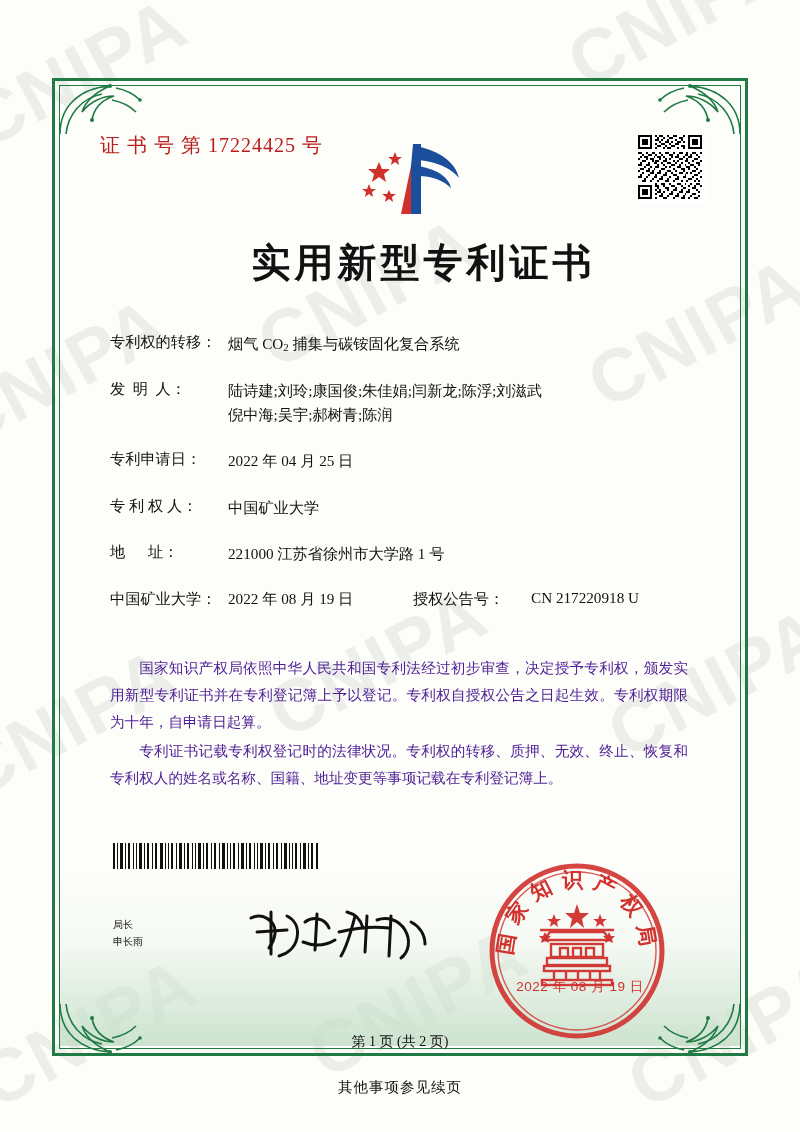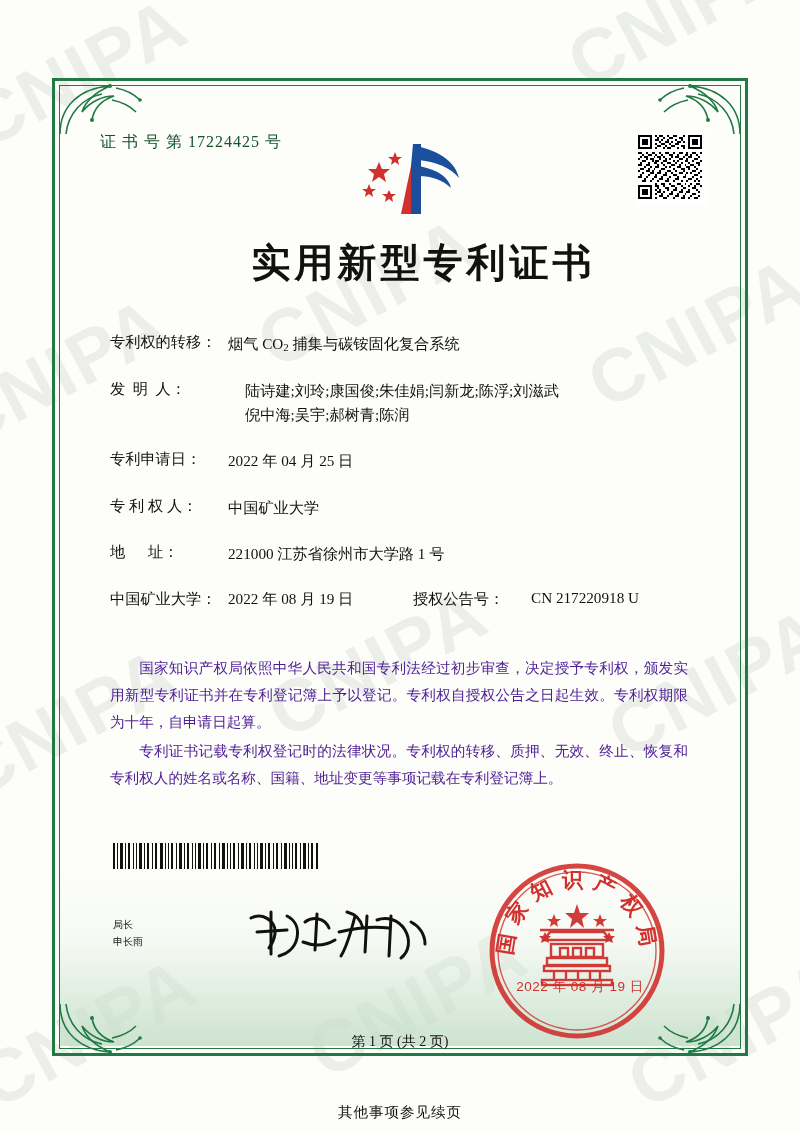--- a/index.html
+++ b/index.html
@@ -76,23 +76,23 @@
     left: 60px; bottom: 86px;
     width: 680px; height: 175px;
     background: linear-gradient(to top, rgba(196, 222, 200, .85), rgba(222, 238, 224, .25) 60%, rgba(255,255,255,0));
     pointer-events: none;
   }
 
   
   .cert-no {
     position: absolute;
     left: 100px; top: 132px;
-    font-size: 16px;
+    font-size: 20px;
     letter-spacing: 1px;
-    color: #14532d;
+    color: #b91c1c;
   }
 
   .logo {
     position: absolute;
     left: 355px; top: 136px;
     width: 108px; height: 86px;
   }
 
   .qr {
     position: absolute;
@@ -207,21 +207,20 @@
     font-size: 14px;
     color: #111;
   }
   .footer-note {
     position: absolute;
     left: 0; right: 0; top: 1078px;
     text-align: center;
     font-size: 14.5px;
     color: #111;
     letter-spacing: 1px;
-    margin-top: 25px;
   }
 </style>
 </head>
 <body>
 
 <div class="page">
 
   <div class="watermark-layer">
     <div class="wm" style="left:-40px;  top:30px;">CNIPA</div>
     <div class="wm" style="left:560px;  top:-30px;">CNIPA</div>
@@ -555,21 +554,21 @@
 
   <div class="fields">
 
     <div class="row">
       <div class="lbl">专利权的转移：</div>
       <div class="val">烟气 CO<span class="sub">2</span> 捕集与碳铵固化复合系统</div>
     </div>
 
     <div class="row">
       <div class="lbl">发  明  人：</div>
-      <div class="val" style="white-space: pre-line; margin-left: 17px;">陆诗建;刘玲;康国俊;朱佳娟;闫新龙;陈浮;刘滋武
+      <div class="val" style="white-space: pre-line;">陆诗建;刘玲;康国俊;朱佳娟;闫新龙;陈浮;刘滋武
 倪中海;吴宇;郝树青;陈润</div>
     </div>
 
 
     <div class="row">
       <div class="lbl">专利申请日：</div>
       <div class="val">2022 年 04 月 25 日</div>
     </div>
 
     <div class="row">

